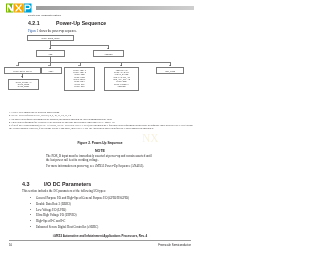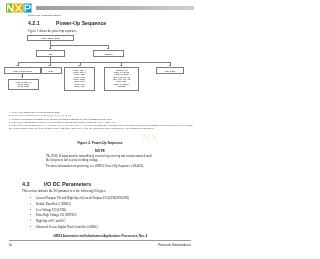--- a/index.html
+++ b/index.html
@@ -30,21 +30,21 @@
   #sec421{left:28px;top:20px;font-size:5.2px;width:160px;height:7px;}
   #sec43 {left:22px;top:180.5px;font-size:5.4px;width:170px;height:8px;}
   #sec43 .txt{left:22px;}
 
   .body-p{position:absolute;font-size:3.1px;line-height:3.9px;color:#231f20;}
   #fig-ref{left:28px;top:29.5px;}
   #fig-ref .lnk{color:#1c4f9c;}
   #io-intro{left:22px;top:190px;}
 
   
-  .diagram{position:absolute;left:0;top:34px;width:200px;height:74px;font-weight:bold;}
+  .diagram{position:absolute;left:0;top:34px;width:200px;height:74px;}
   .bx{position:absolute;border:0.45px solid #7c7c7c;background:#ffffff;
       box-sizing:border-box;}
   .bx .lbl{font-family:"Liberation Sans",sans-serif;font-size:1.85px;
       line-height:2.35px;color:#3a3a3a;text-align:center;display:block;
       padding:0.6px 0.5px;letter-spacing:0.02px;white-space:pre-line;}
   .ln{position:absolute;background:#7c7c7c;}
   .lnv{width:0.45px;}
   .lnh{height:0.45px;}
   .arw{position:absolute;width:0;height:0;border-left:1.1px solid transparent;
       border-right:1.1px solid transparent;border-top:1.7px solid #3a3a3a;}

